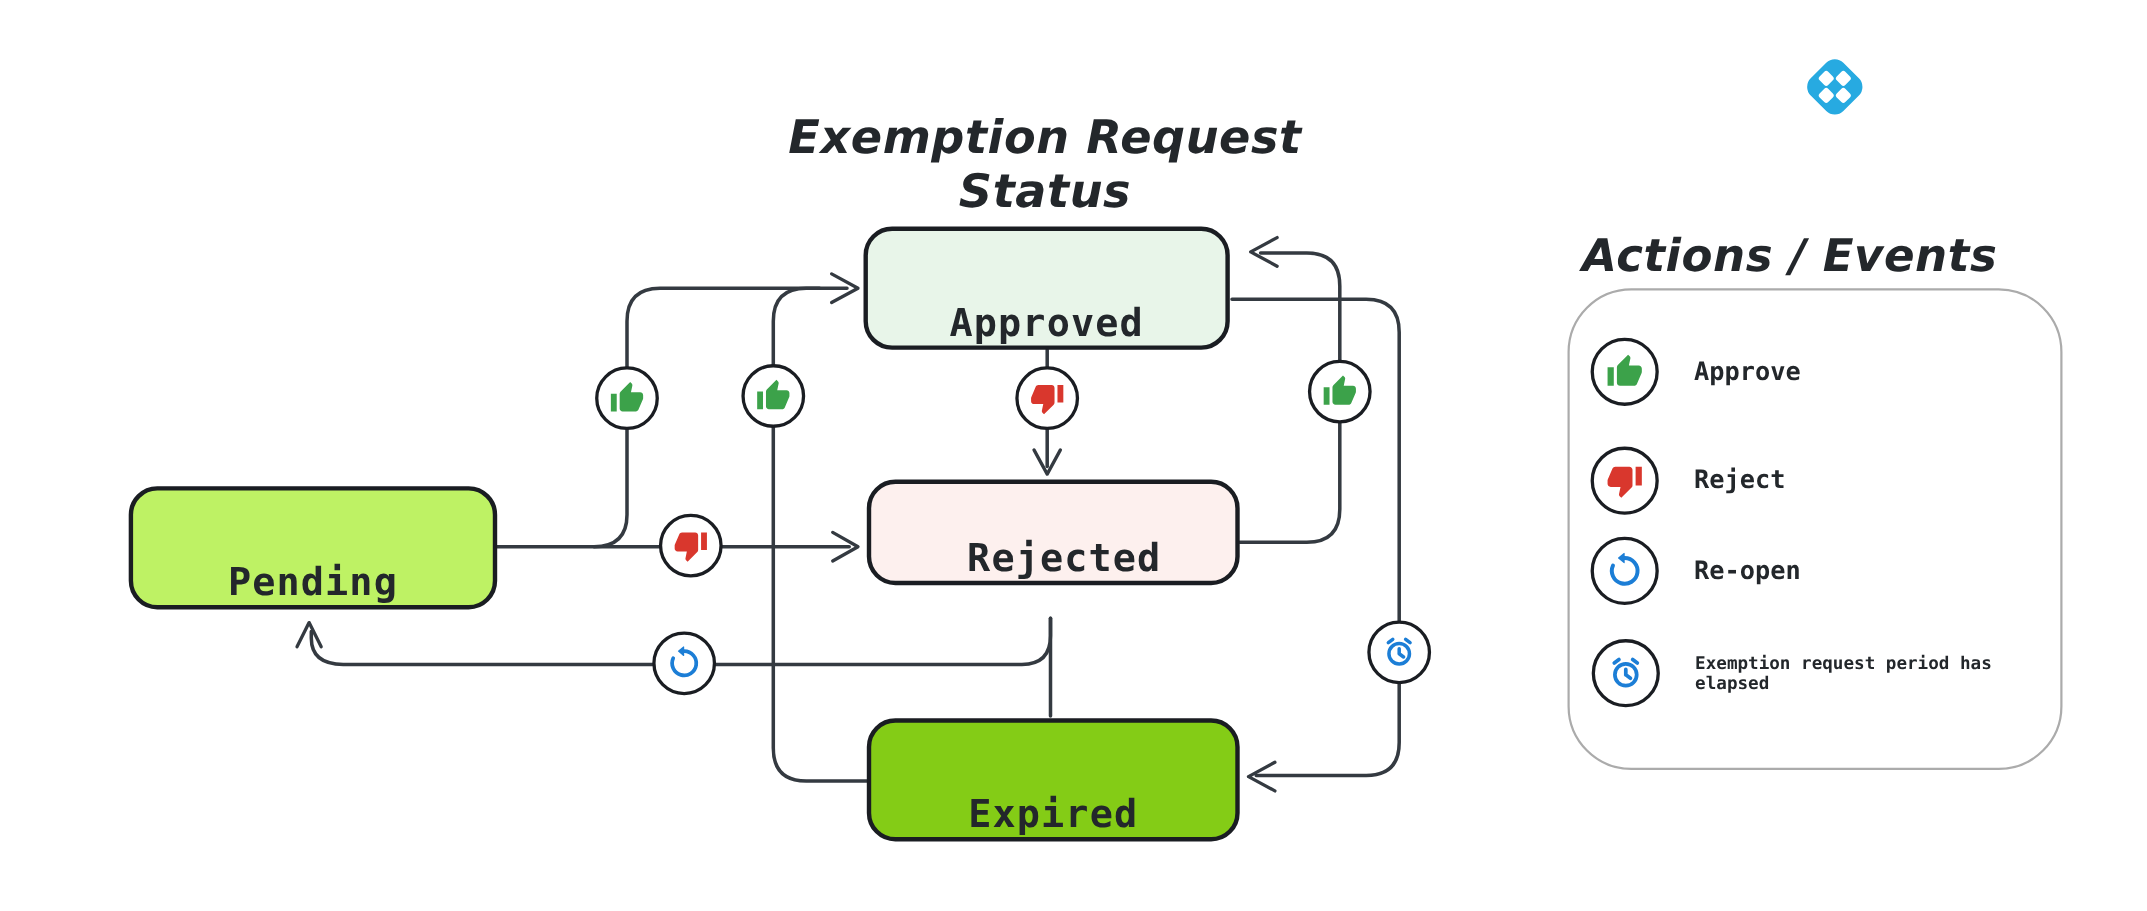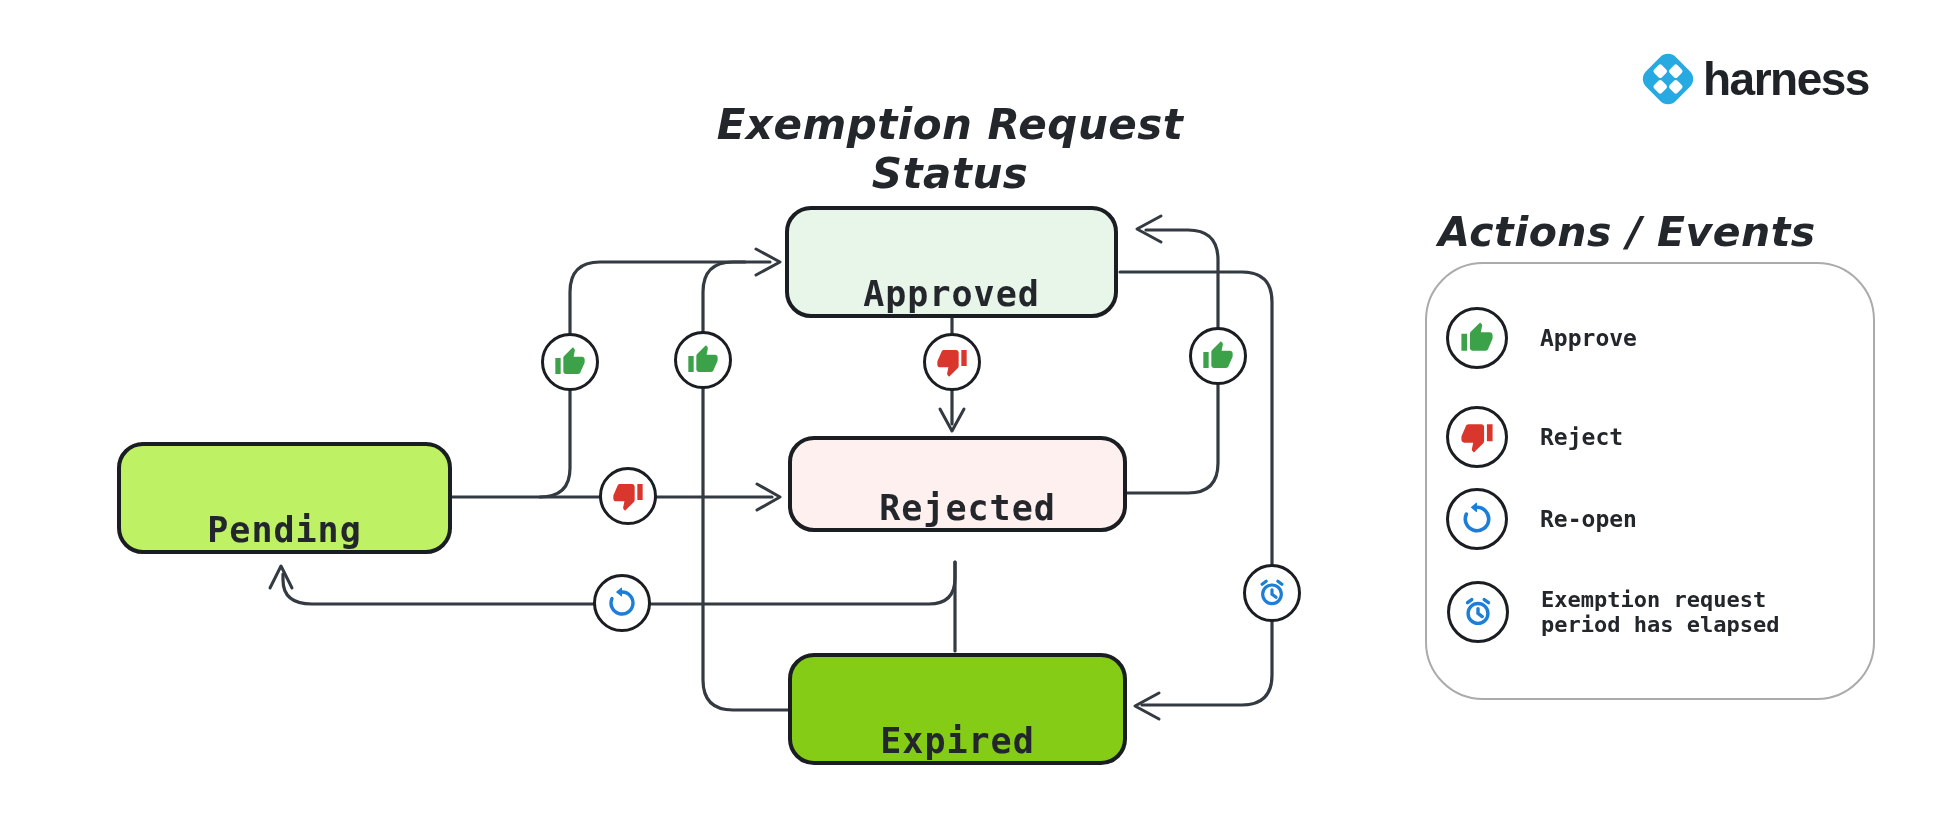--- a/index.html
+++ b/index.html
@@ -47,21 +47,21 @@
     position:absolute;left:1425px;top:262px;width:450px;height:438px;
     border:2.5px solid #ababab;border-radius:58px;background:#ffffff;box-sizing:border-box;
   }
   .legend-row{position:absolute;display:flex;align-items:center;gap:32px;}
   .legend-icon{
     width:62px;height:62px;border-radius:50%;background:#fff;border:3.5px solid #1a1d22;
     box-sizing:border-box;display:flex;align-items:center;justify-content:center;flex:0 0 auto;
   }
   .legend-icon svg{width:34px;height:34px;display:block;}
   .legend-label{font-size:23px;font-weight:600;color:#23272b;white-space:nowrap;}
-  .legend-label.small{font-size:22px;white-space:normal;width:300px;line-height:1.15;}
+  .legend-label.small{font-size:16px;white-space:normal;width:300px;line-height:1.15;}
 
   
   .brand{position:absolute;left:1637px;top:48px;display:flex;align-items:center;}
   .brand-mark{width:62px;height:62px;display:block;}
   .brand-name{
     font-family:"Liberation Sans","DejaVu Sans",sans-serif;font-weight:700;
     font-size:46px;color:#1f2226;letter-spacing:-1.5px;margin-left:4px;line-height:62px;
   }
 </style>
 </head>
@@ -203,14 +203,13 @@
     <g transform="translate(31,31)">
       <rect x="-21" y="-21" width="42" height="42" rx="11" fill="#27aae1" transform="rotate(45)"></rect>
       <g fill="#ffffff">
         <rect x="-5.5" y="-16.5" width="11" height="11" rx="2.5" transform="rotate(45)"></rect>
         <rect x="-5.5" y="5.5" width="11" height="11" rx="2.5" transform="rotate(45)"></rect>
         <rect x="-16.5" y="-5.5" width="11" height="11" rx="2.5" transform="rotate(45)"></rect>
         <rect x="5.5" y="-5.5" width="11" height="11" rx="2.5" transform="rotate(45)"></rect>
       </g>
     </g>
   </svg>
-  <span class="brand-name">harness</span>
 </div>
 
 </body></html>

